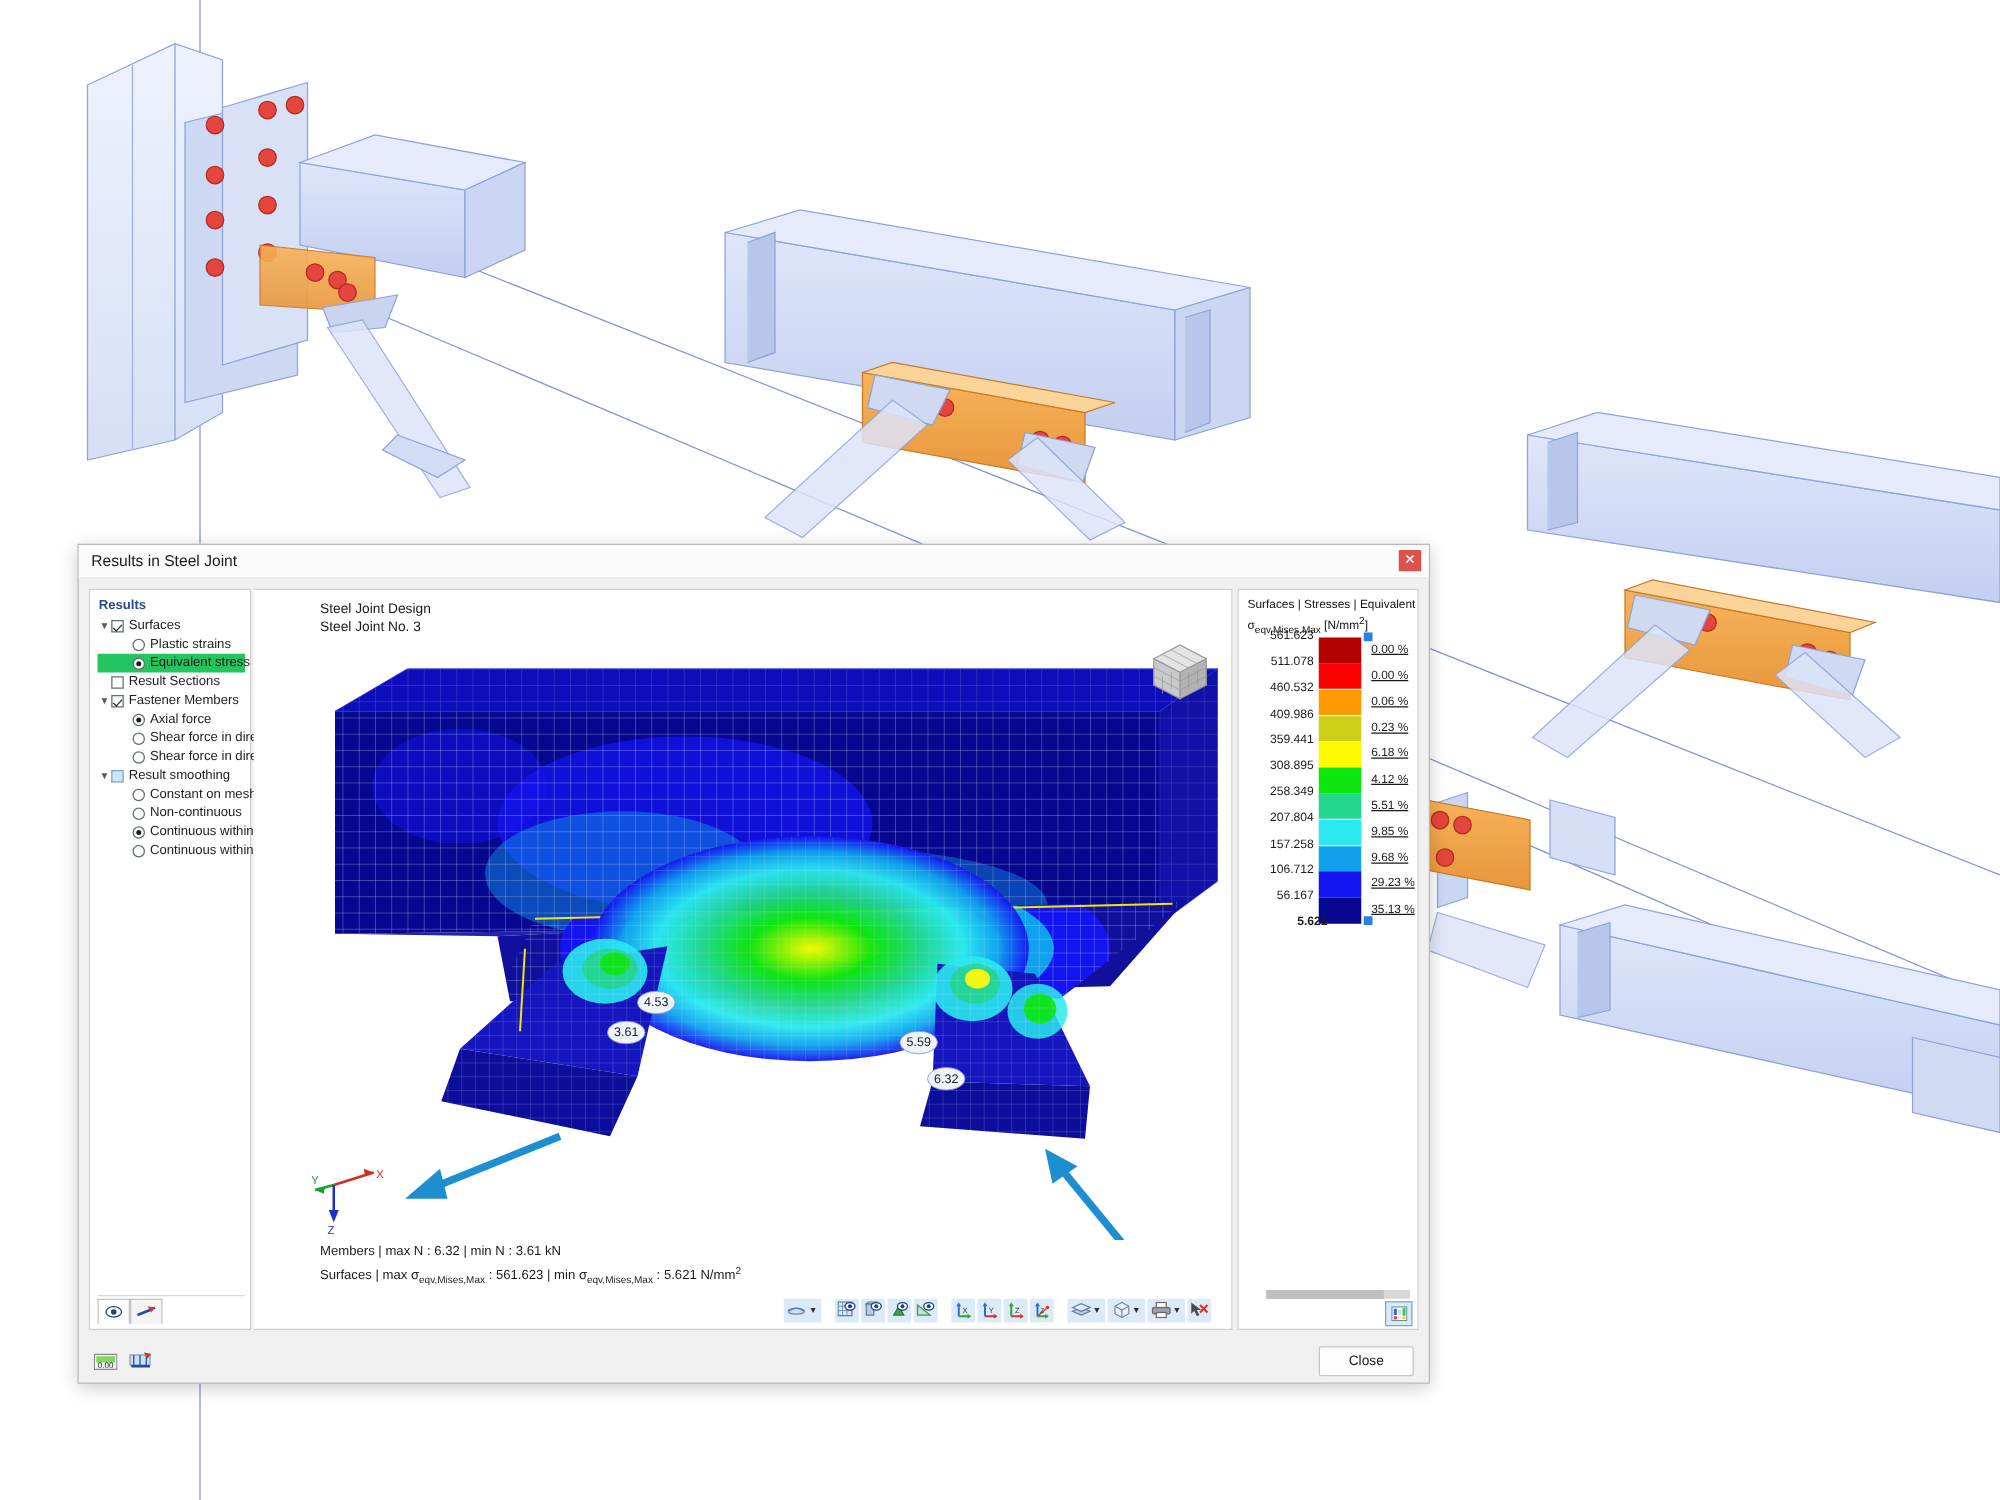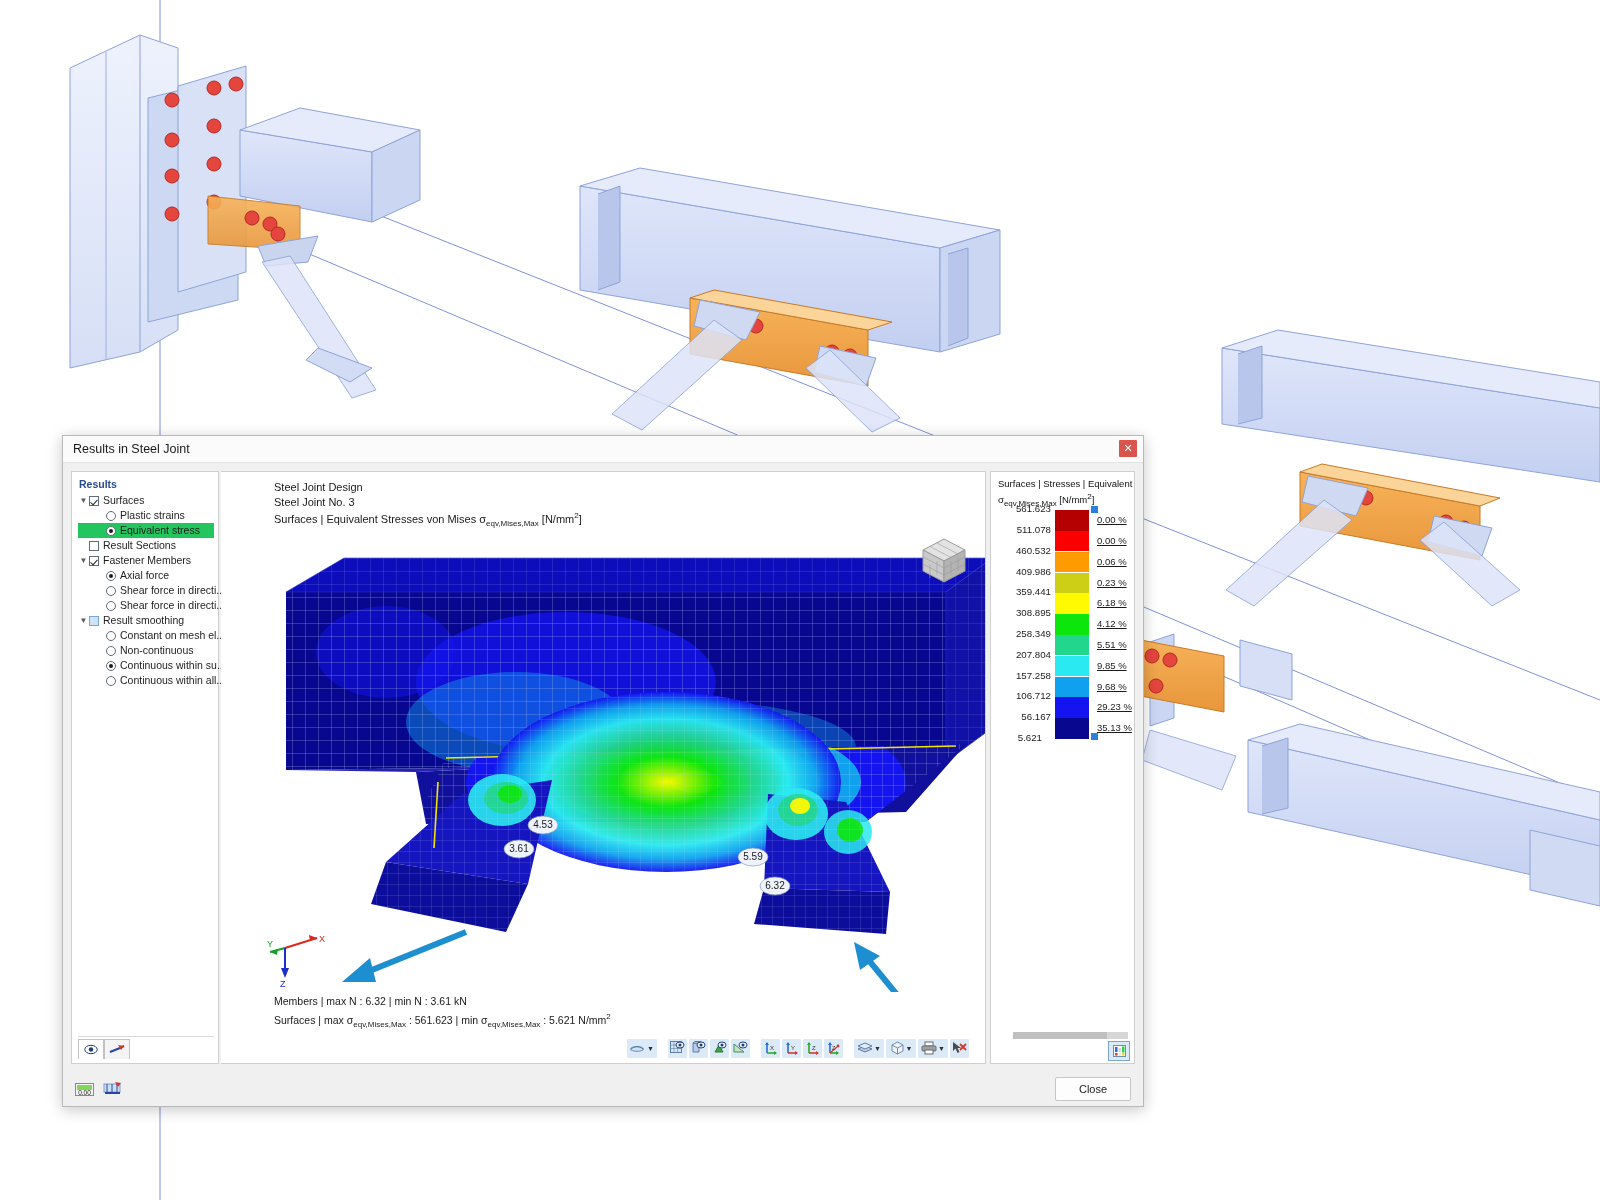--- a/index.html
+++ b/index.html
@@ -27,21 +27,21 @@
   #titlebar .title{font-size:12.5px;color:#1a1a1a;}
   #close-btn{
     position:absolute;right:6px;top:4px;width:18px;height:17px;
     background:#d8544d;color:#fff;font-size:11px;line-height:17px;text-align:center;
     cursor:pointer;border-radius:1px;
   }
   #dialog-body{flex:1;display:flex;padding:8px;gap:0;box-sizing:border-box;}
 
   
   #tree-panel{
-    width:148px;background:#fff;border:1px solid #cfcfcf;
+    width:130px;background:#fff;border:1px solid #cfcfcf;
     font-size:10.5px;color:#1d1d1d;box-sizing:border-box;
     padding:6px 4px 4px 6px;display:flex;flex-direction:column;
   }
   #tree-panel .tree-head{color:#2a4b8d;font-weight:bold;font-size:10.5px;margin:0 0 3px 1px;}
   .t-row{display:flex;align-items:center;height:15px;white-space:nowrap;}
   .t-row .chev{width:11px;font-size:8px;color:#5a5a5a;text-align:center;flex:none;}
   .t-row .chev.sp{visibility:hidden;}
   .cbx{
     width:10px;height:10px;border:1px solid #5f6b7a;background:#fff;
     display:inline-block;margin-right:4px;position:relative;flex:none;box-sizing:border-box;
@@ -100,21 +100,21 @@
     display:flex;flex-direction:column;box-sizing:border-box;position:relative;
   }
   #legend-title{font-size:9.5px;color:#111;padding:6px 4px 0 7px;line-height:12.6px;white-space:nowrap;overflow:hidden;}
   #legend-body{position:relative;flex:1;}
   .lg-row{position:relative;height:20.8px;}
   .lg-val{
     position:absolute;right:83px;top:-7px;font-size:9.7px;color:#1b1b1b;text-align:right;white-space:nowrap;
   }
   .lg-swatch{position:absolute;left:64px;top:0;width:34px;height:20.3px;}
   .lg-pct{position:absolute;left:106px;top:4px;font-size:9.5px;color:#1b1b1b;white-space:nowrap;text-decoration:underline;}
-  #lg-last{position:absolute;right:92px;top:0;font-size:9.7px;color:#1b1b1b;}
+  #lg-last{position:absolute;right:72px;top:0;font-size:9.7px;color:#1b1b1b;font-weight:bold;}
   .lg-marker{position:absolute;width:7px;height:7px;}
   #legend-scroll{
     position:absolute;left:22px;right:6px;bottom:24px;height:7px;background:#d7d7d7;
   }
   #legend-scroll .thumb{position:absolute;left:0;top:0;width:82%;height:7px;background:#bfbfbf;}
   #legend-foot{height:24px;display:flex;align-items:center;justify-content:flex-end;padding-right:4px;}
 
   
   #dialog-foot{
     height:34px;flex:none;display:flex;align-items:center;
@@ -335,23 +335,20 @@
             </svg>
         </div>
       </div>
     </div>
 
     <div id="center-panel">
 
       <div id="info-head">
         <div class="ln">Steel Joint Design</div>
         <div class="ln">Steel Joint No. 3</div>
-        <div class="ln">
-          <span>Surfaces | Equivalent Stresses von Mises σ</span><sub>eqv,Mises,Max</sub><span> [N/mm</span><sup>2</sup><span>]</span>
-        </div>
       </div>
 
       <div id="viewport">
         <svg width="780" height="500" viewBox="0 0 780 500" style="position:absolute;left:0;top:0;">
           <defs>
             <pattern id="mesh" width="13" height="13" patternUnits="userSpaceOnUse">
               <path d="M13 0 L0 0 0 13" fill="none" stroke="#9fb0e8" stroke-width="0.7" opacity=".8"></path>
             </pattern>
             <pattern id="meshf" width="11" height="11" patternUnits="userSpaceOnUse">
               <path d="M11 0 L0 0 0 11" fill="none" stroke="#c8d4f5" stroke-width="0.6" opacity=".7"></path>

